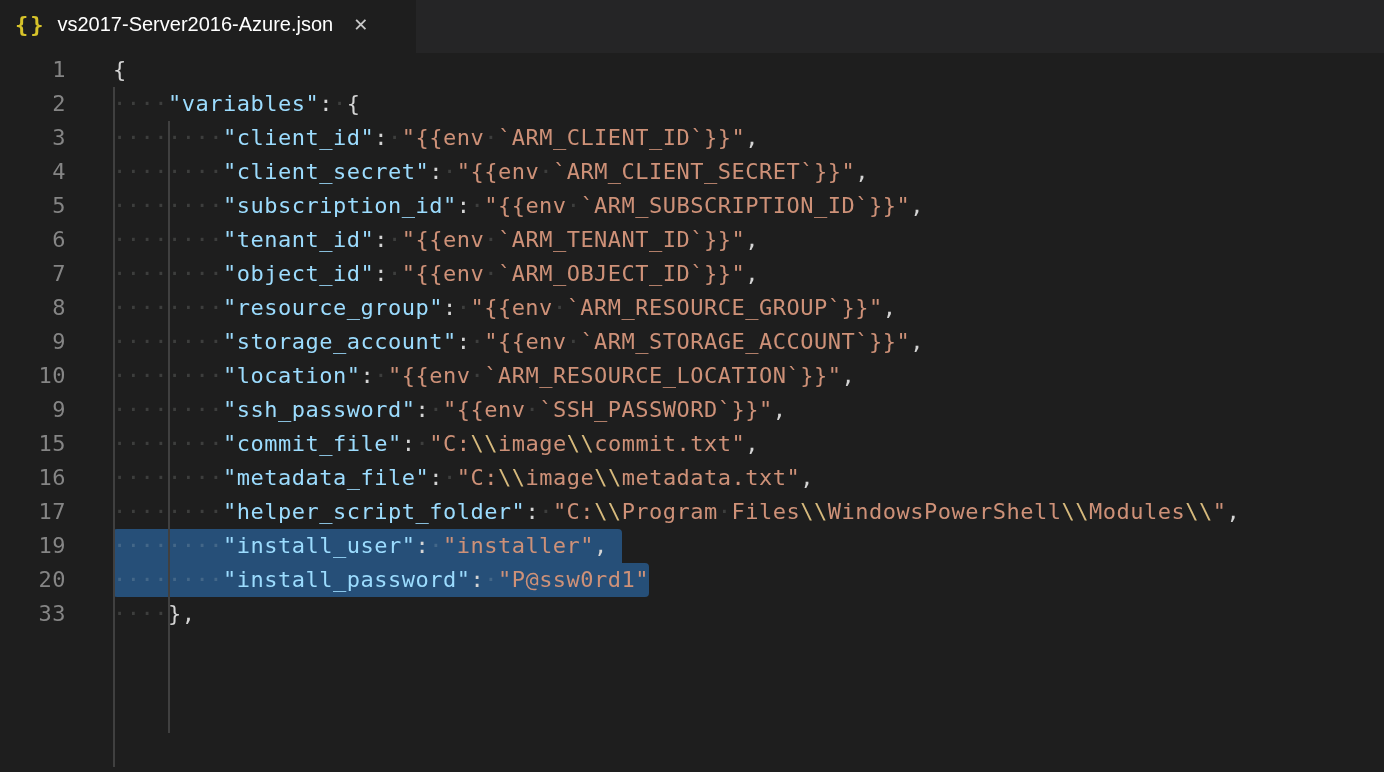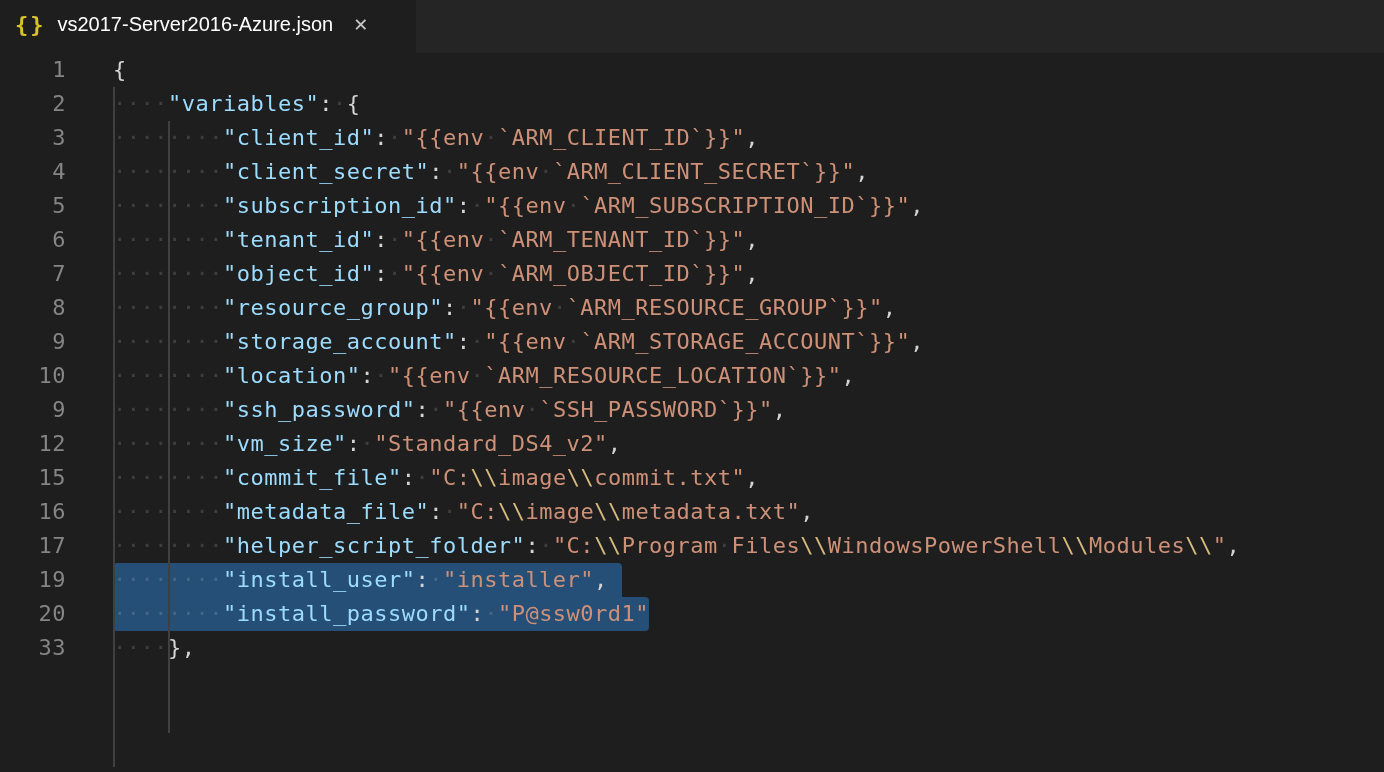--- a/index.html
+++ b/index.html
@@ -78,21 +78,20 @@
         <div class="line"><span class="ln">2</span><span class="code"><span class="t-p"><span class="ws">····</span></span><span class="t-k">"variables"</span><span class="t-p">:<span class="ws">·</span>{</span></span></div>
         <div class="line"><span class="ln">3</span><span class="code"><span class="t-p"><span class="ws">········</span></span><span class="t-k">"client_id"</span><span class="t-p">:<span class="ws">·</span></span><span class="t-s">"{{env<span class="ws">·</span>`ARM_CLIENT_ID`}}"</span><span class="t-p">,</span></span></div>
         <div class="line"><span class="ln">4</span><span class="code"><span class="t-p"><span class="ws">········</span></span><span class="t-k">"client_secret"</span><span class="t-p">:<span class="ws">·</span></span><span class="t-s">"{{env<span class="ws">·</span>`ARM_CLIENT_SECRET`}}"</span><span class="t-p">,</span></span></div>
         <div class="line"><span class="ln">5</span><span class="code"><span class="t-p"><span class="ws">········</span></span><span class="t-k">"subscription_id"</span><span class="t-p">:<span class="ws">·</span></span><span class="t-s">"{{env<span class="ws">·</span>`ARM_SUBSCRIPTION_ID`}}"</span><span class="t-p">,</span></span></div>
         <div class="line"><span class="ln">6</span><span class="code"><span class="t-p"><span class="ws">········</span></span><span class="t-k">"tenant_id"</span><span class="t-p">:<span class="ws">·</span></span><span class="t-s">"{{env<span class="ws">·</span>`ARM_TENANT_ID`}}"</span><span class="t-p">,</span></span></div>
         <div class="line"><span class="ln">7</span><span class="code"><span class="t-p"><span class="ws">········</span></span><span class="t-k">"object_id"</span><span class="t-p">:<span class="ws">·</span></span><span class="t-s">"{{env<span class="ws">·</span>`ARM_OBJECT_ID`}}"</span><span class="t-p">,</span></span></div>
         <div class="line"><span class="ln">8</span><span class="code"><span class="t-p"><span class="ws">········</span></span><span class="t-k">"resource_group"</span><span class="t-p">:<span class="ws">·</span></span><span class="t-s">"{{env<span class="ws">·</span>`ARM_RESOURCE_GROUP`}}"</span><span class="t-p">,</span></span></div>
         <div class="line"><span class="ln">9</span><span class="code"><span class="t-p"><span class="ws">········</span></span><span class="t-k">"storage_account"</span><span class="t-p">:<span class="ws">·</span></span><span class="t-s">"{{env<span class="ws">·</span>`ARM_STORAGE_ACCOUNT`}}"</span><span class="t-p">,</span></span></div>
         <div class="line"><span class="ln">10</span><span class="code"><span class="t-p"><span class="ws">········</span></span><span class="t-k">"location"</span><span class="t-p">:<span class="ws">·</span></span><span class="t-s">"{{env<span class="ws">·</span>`ARM_RESOURCE_LOCATION`}}"</span><span class="t-p">,</span></span></div>
         <div class="line"><span class="ln">9</span><span class="code"><span class="t-p"><span class="ws">········</span></span><span class="t-k">"ssh_password"</span><span class="t-p">:<span class="ws">·</span></span><span class="t-s">"{{env<span class="ws">·</span>`SSH_PASSWORD`}}"</span><span class="t-p">,</span></span></div>
-        <div class="line"><span class="ln">12</span><span class="code"><span class="t-p"><span class="ws">········</span></span><span class="t-k">"vm_size"</span><span class="t-p">:<span class="ws">·</span></span><span class="t-s">"Standard_DS4_v2"</span><span class="t-p">,</span></span></div>
         <div class="line"><span class="ln">15</span><span class="code"><span class="t-p"><span class="ws">········</span></span><span class="t-k">"commit_file"</span><span class="t-p">:<span class="ws">·</span></span><span class="t-s">"C:</span><span class="t-e">\\</span><span class="t-s">image</span><span class="t-e">\\</span><span class="t-s">commit.txt"</span><span class="t-p">,</span></span></div>
         <div class="line"><span class="ln">16</span><span class="code"><span class="t-p"><span class="ws">········</span></span><span class="t-k">"metadata_file"</span><span class="t-p">:<span class="ws">·</span></span><span class="t-s">"C:</span><span class="t-e">\\</span><span class="t-s">image</span><span class="t-e">\\</span><span class="t-s">metadata.txt"</span><span class="t-p">,</span></span></div>
         <div class="line"><span class="ln">17</span><span class="code"><span class="t-p"><span class="ws">········</span></span><span class="t-k">"helper_script_folder"</span><span class="t-p">:<span class="ws">·</span></span><span class="t-s">"C:</span><span class="t-e">\\</span><span class="t-s">Program<span class="ws">·</span>Files</span><span class="t-e">\\</span><span class="t-s">WindowsPowerShell</span><span class="t-e">\\</span><span class="t-s">Modules</span><span class="t-e">\\</span><span class="t-s">"</span><span class="t-p">,</span></span></div>
         <div class="line"><div class="selbg" style="width: 508.784px; border-radius: 4px 4px 0px 0px;"></div><span class="ln">19</span><span class="code"><span class="t-p"><span class="ws">········</span></span><span class="t-k">"install_user"</span><span class="t-p">:<span class="ws">·</span></span><span class="t-s">"installer"</span><span class="t-p">,</span></span></div>
         <div class="line"><div class="selbg" style="width: 536.016px; border-radius: 0px 4px 4px;"></div><span class="ln">20</span><span class="code"><span class="t-p"><span class="ws">········</span></span><span class="t-k">"install_password"</span><span class="t-p">:<span class="ws">·</span></span><span class="t-s">"P@ssw0rd1"</span></span></div>
         <div class="line"><span class="ln">33</span><span class="code"><span class="t-p"><span class="ws">····</span>},</span></span></div>
       </div>
     <div class="guide" id="guide-0"></div>
     <div class="guide" id="guide-4"></div>
   </div>

